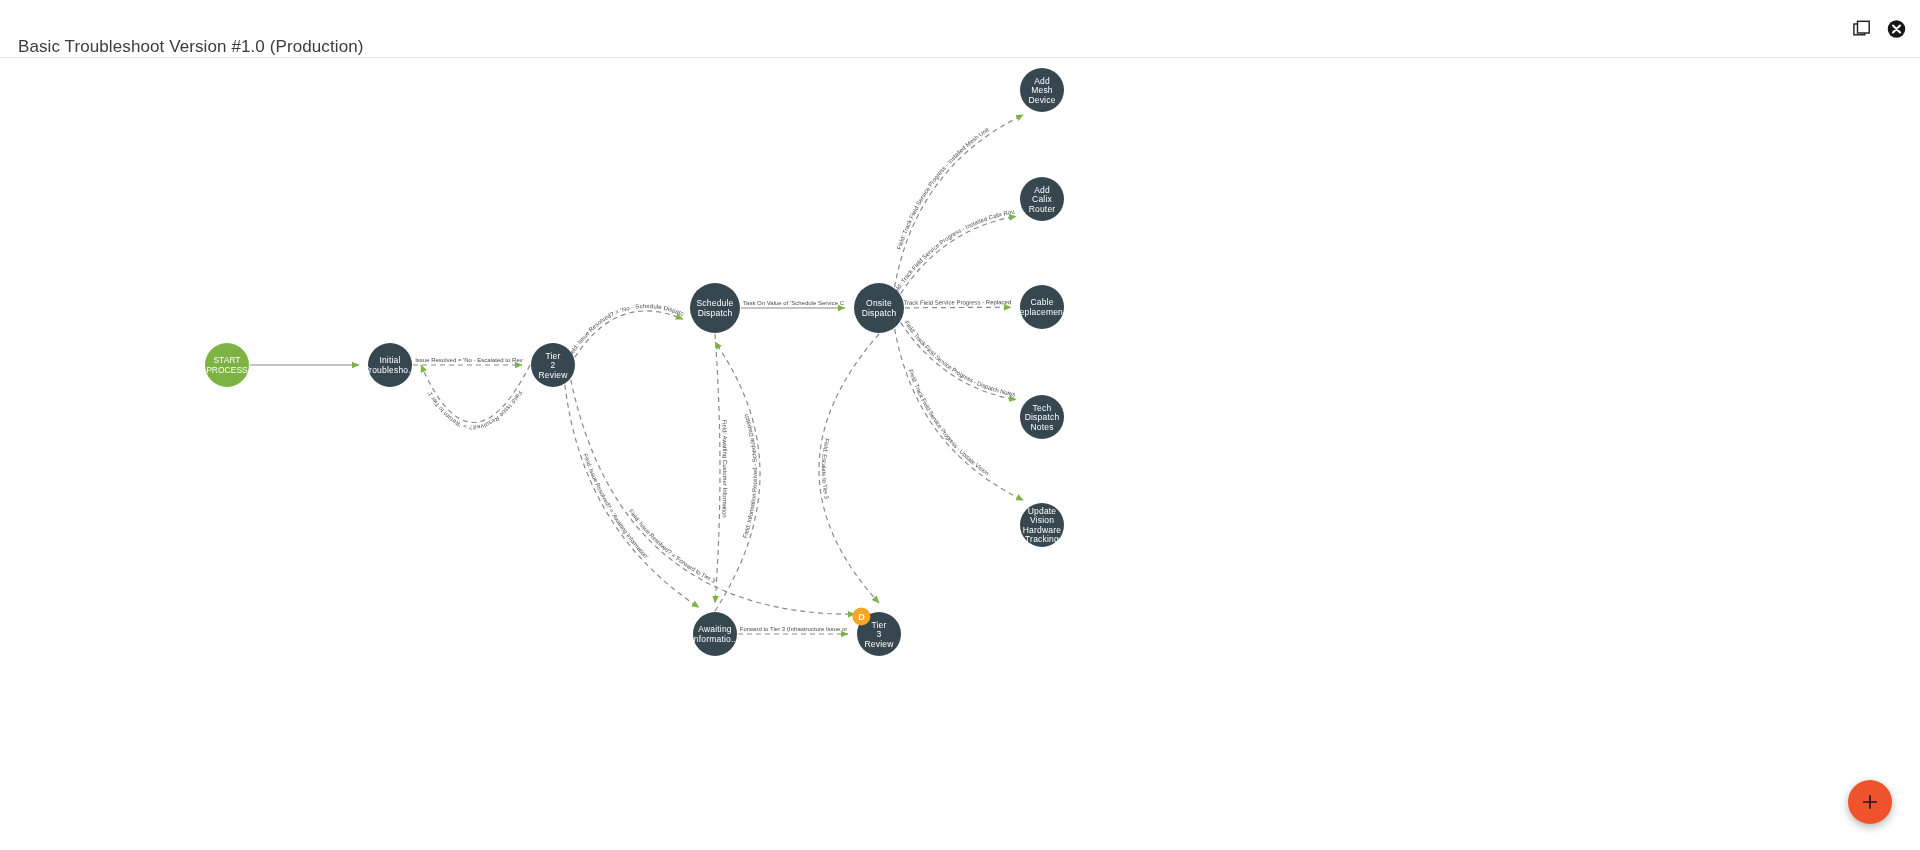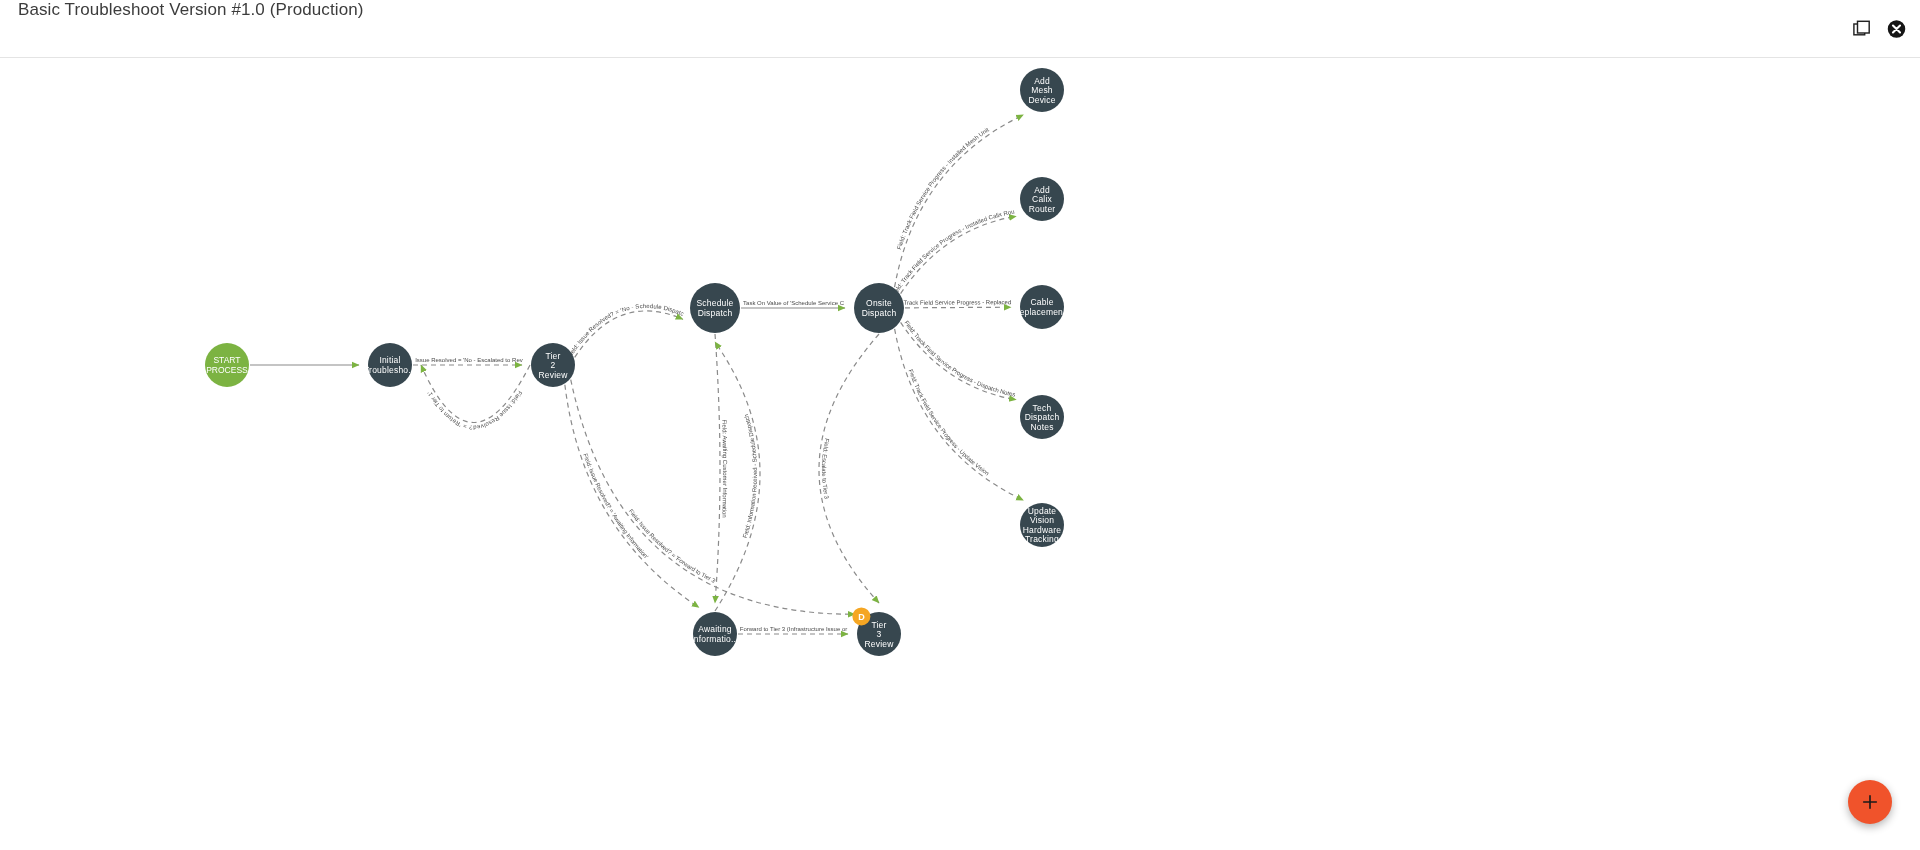--- a/index.html
+++ b/index.html
@@ -10,21 +10,21 @@
     font-family: "Liberation Sans", sans-serif;
     overflow: hidden;
   }
 
   
   .titlebar {
     position: absolute; top: 0; left: 0;
     width: 1920px; height: 58px;
     background: #ffffff;
     border-bottom: 1px solid #e4e4e4;
-    display: flex; align-items: flex-start;
+    display: flex; align-items: flex-end;
   }
   .title-text {
     margin-left: 18px;
     font-size: 17px;
     color: #3c3c3c;
     letter-spacing: .1px;
     white-space: nowrap;
   }
   .titlebar-actions {
     position: absolute; right: 14px; top: 50%;

